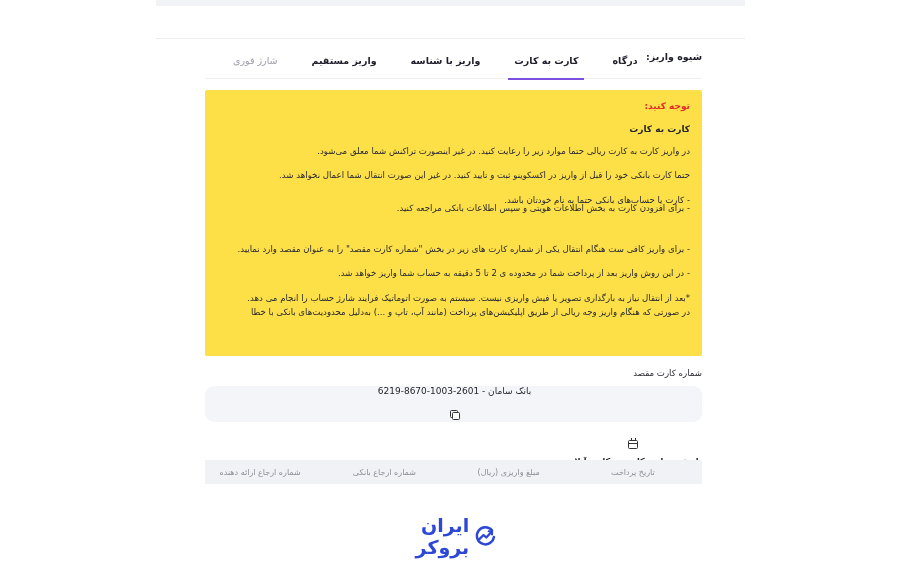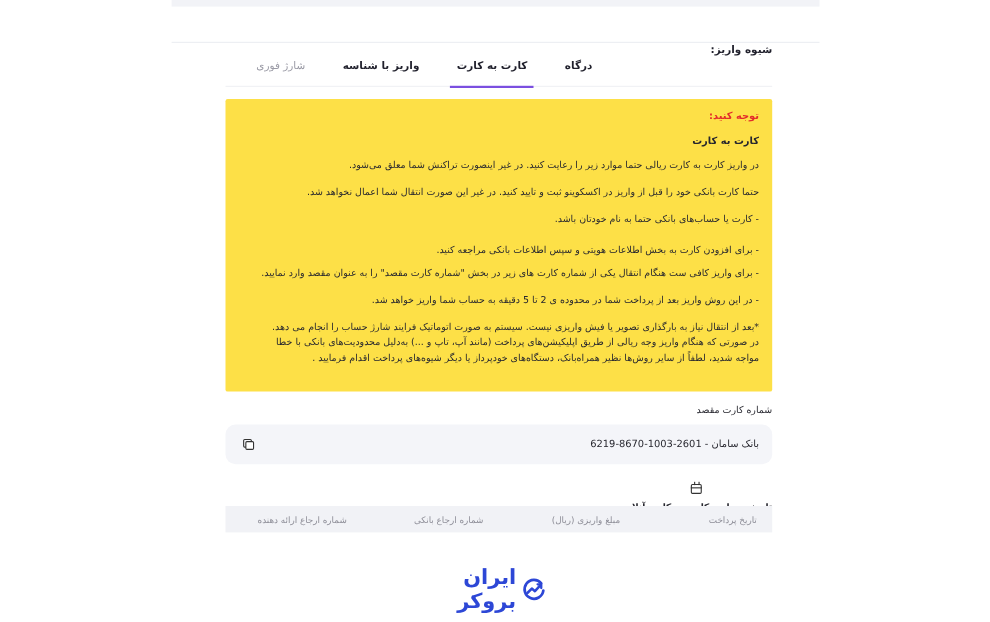--- a/index.html
+++ b/index.html
@@ -20,21 +20,21 @@
     .container {
       position: absolute; left: 205px; top: 40px; width: 497px;
     }
     
     .tabs-row {
       position: relative; height: 39px;
       border-bottom: 1px solid #f0f1f4;
       display: flex; align-items: center;
     }
     .tabs-label {
-      position: absolute; right: 0; top: 0;
+      position: absolute; right: 0; top: 11px;
       font-size: 9.5px; font-weight: bold; color: #1f1f2b;
     }
     .tabs {
       position: absolute; left: 0; right: 225px; top: 0; height: 39px;
       display: flex; flex-direction: row; justify-content: flex-end;
     }
     .tab {
       position: relative; height: 39px; padding: 15px 6px 0 6px;
       margin-left: 22px;
       font-size: 9.5px; font-weight: bold; color: #1f1f2b;
@@ -60,20 +60,21 @@
 
     .dest-label {
       position: absolute; top: 328px; right: 0;
       font-size: 8.6px; color: #26262e;
     }
     .dest-card {
       position: absolute; top: 346px; left: 0; width: 497px; height: 36px;
       background: #f4f5f9; border-radius: 9px;
       display: flex; align-items: center; justify-content: space-between;
       padding: 0 12px 0 14px;
+      flex-direction: column;
     }
     .dest-card .card-text { font-size: 9px; color: #26262e; direction: rtl; }
     .copy-btn {
       width: 14px; height: 14px; position: relative; cursor: pointer;
       order: 2;
     }
     .copy-btn .sq1, .copy-btn .sq2 {
       position: absolute; width: 8px; height: 8px;
       border: 1.4px solid #333; border-radius: 1.5px; background: #f4f5f9;
     }
@@ -95,21 +96,21 @@
       position: absolute; top: 0; width: 1.2px; height: 3px; background: #333;
     }
     .cal-icon .ring1 { left: 3.5px; } .cal-icon .ring2 { left: 7.5px; }
 
     .table-head {
       position: absolute; top: 420px; left: 0; width: 497px; height: 24px;
       background: #f1f2f6;
       display: flex; flex-direction: row; align-items: center;
       font-size: 8px; color: #8d8d97;
     }
-    .th { flex: 1; text-align: right; padding-right: 14px; white-space: nowrap; }
+    .th { flex: 1; text-align: center; padding-right: 14px; white-space: nowrap; }
 
     .logo {
       position: absolute; left: 366px; top: 520px; width: 132px; height: 32px;
       display: flex; align-items: center; gap: 4px;
       direction: rtl;
     }
     .logo .logo-text {
       font-size: 19px; font-weight: bold; color: #2d47d6; letter-spacing: -0.5px;
     }
     .logo svg { width: 26px; height: 26px; }
@@ -121,36 +122,36 @@
 <div class="top-divider"></div>
 
 <div class="container">
 
   <div class="tabs-row">
     <span class="tabs-label">شیوه واریز:</span>
     <div class="tabs">
       <div class="tab">درگاه</div>
       <div class="tab active">کارت به کارت</div>
       <div class="tab">واریز با شناسه</div>
+      <div class="tab">واریز مستقیم</div>
       <div class="tab disabled">شارژ فوری</div>
     </div>
   </div>
 
   <div class="notice">
     <div class="line warn" style="top:12px;">توجه کنید:</div>
     <div class="line subtitle" style="top:35px;">کارت به کارت</div>
     <div class="line" style="top:57px;">در واریز کارت به کارت ریالی حتما موارد زیر را رعایت کنید. در غیر اینصورت تراکنش شما معلق می‌شود.</div>
     <div class="line" style="top:81px;">حتما کارت بانکی خود را قبل از واریز در اکسکوینو ثبت و تایید کنید. در غیر این صورت انتقال شما اعمال نخواهد شد.</div>
     <div class="line" style="top:106px;">- کارت یا حساب‌های بانکی حتما به نام خودتان باشد.</div>
-    <div class="line" style="top:134px;">- برای افزودن کارت به بخش اطلاعات هویتی و سپس اطلاعات بانکی مراجعه کنید.</div>
+    <div class="line" style="top:114px;">- برای افزودن کارت به بخش اطلاعات هویتی و سپس اطلاعات بانکی مراجعه کنید.</div>
     <div class="line" style="top:155px;">- برای واریز کافی ست هنگام انتقال یکی از شماره کارت های زیر در بخش "شماره کارت مقصد" را به عنوان مقصد وارد نمایید.</div>
     <div class="line" style="top:179px;">- در این روش واریز بعد از پرداخت شما در محدوده ی 2 تا 5 دقیقه به حساب شما واریز خواهد شد.</div>
     <div class="line" style="top:218px;">در صورتی که هنگام واریز وجه ریالی از طریق اپلیکیشن‌های پرداخت (مانند آپ، تاپ و ...) به‌دلیل محدودیت‌های بانکی با خطا</div>
     <div class="line" style="top:204px;">*بعد از انتقال نیاز به بارگذاری تصویر یا فیش واریزی نیست. سیستم به صورت اتوماتیک فرایند شارژ حساب را انجام می دهد.</div>
-    <div class="line" style="top:232px;">مواجه شدید، لطفاً از سایر روش‌ها نظیر همراه‌بانک، دستگاه‌های خودپرداز یا دیگر شیوه‌های پرداخت اقدام فرمایید .</div>
   </div>
 
   <div class="dest-label">شماره کارت مقصد</div>
   <div class="dest-card">
     <span class="card-text">بانک سامان - 2601-1003-8670-6219</span>
     <div class="copy-btn">
       <span class="sq1"></span>
         <span class="sq2"></span>
     </div>
   </div>

